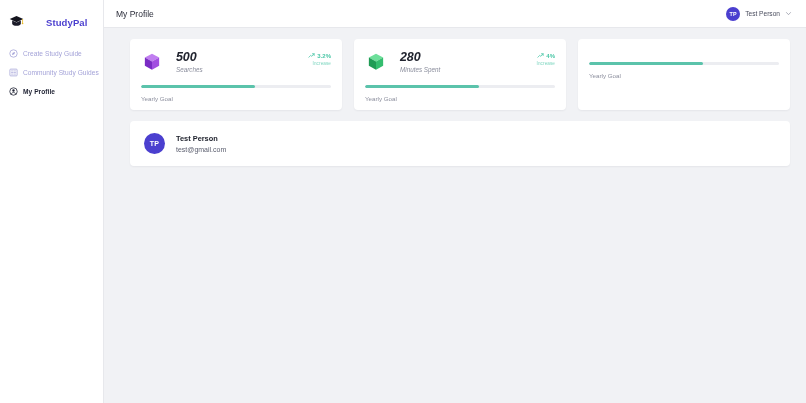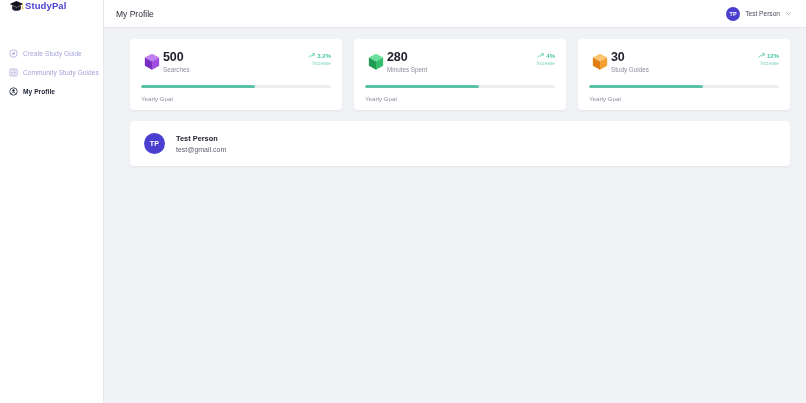--- a/index.html
+++ b/index.html
@@ -14,21 +14,21 @@
   
   .sidebar {
     width: 104px; height: 403px;
     background: #ffffff;
     border-right: 1px solid #e7e8ec;
     flex: 0 0 104px;
     display: flex; flex-direction: column;
   }
   .brand {
     height: 28px;
-    display: flex; align-items: flex-start; gap: 1px;
+    display: flex; align-items: flex-end; gap: 22px;
     padding: 0 0 0 9px;
   }
   .brand-icon { width: 15px; height: 13px; display: block; }
   .brand-text {
     font-size: 9.5px; font-weight: bold; color: #4b3fcf;
     letter-spacing: .1px;
   }
   .nav { margin-top: 16px; display: flex; flex-direction: column; }
   .nav-item {
     display: flex; align-items: center; gap: 5px;
@@ -72,21 +72,21 @@
   
   .stat-row { display: flex; gap: 12px; }
   .stat-card {
     flex: 1 1 0; background: #ffffff; border-radius: 4px;
     box-shadow: 0 1px 2px rgba(30,32,50,.06);
     padding: 11px 11px 8px 11px;
     min-width: 0;
   }
   .stat-top { display: flex; align-items: flex-start; }
   .cube { width: 22px; height: 22px; flex: 0 0 22px; display: block; margin-top: 1px; }
-  .stat-txt { margin-left: 0; min-width: 0; flex: 1; }
+  .stat-txt { margin-left: 13px; min-width: 0; flex: 1; font-style: italic; }
   .stat-value {
     font-size: 12.5px; font-weight: bold; color: #21242f;
     line-height: 1.12; letter-spacing: -.1px;
   }
   .stat-label { font-size: 6.3px; color: #8a8d9c; margin-top: 2px; }
   .stat-delta { text-align: right; flex: 0 0 auto; padding-top: 2px; }
   .delta-row { display: flex; align-items: center; gap: 2px; justify-content: flex-end; }
   .arrow-ico { width: 7px; height: 7px; display: block; }
   .delta-pct { font-size: 6px; color: #49c6a6; font-weight: bold; }
   .delta-word { font-size: 4.6px; color: #7fd6c0; margin-top: 1.5px; letter-spacing: .1px; }
@@ -226,41 +226,20 @@
               <div class="delta-word">Increase</div>
             </div>
           </div>
           <div class="bar-track">
             <div class="bar-fill" style="width: 60%;"></div>
           </div>
           <div class="bar-caption">Yearly Goal</div>
         </div>
 
         <div class="stat-card">
-          <div class="stat-top">
-            <svg class="cube" viewBox="0 0 40 40">
-              <path d="M20 5 L33 12 L20 19 L7 12 Z" fill="#fbc470"></path>
-              <path d="M7 12 L20 19 L20 34 L7 27 Z" fill="#e07d13"></path>
-              <path d="M33 12 L20 19 L20 34 L33 27 Z" fill="#f5a030"></path>
-            </svg>
-            <div class="stat-txt">
-              <div class="stat-value">30</div>
-              <div class="stat-label">Study Guides</div>
-            </div>
-            <div class="stat-delta">
-              <div class="delta-row">
-                <svg class="arrow-ico" viewBox="0 0 12 12">
-                  <path d="M1.5 9 L4.5 5.8 L6.6 7.4 L10.4 3" fill="none" stroke="#49c6a6" stroke-width="1.3" stroke-linecap="round" stroke-linejoin="round"></path>
-                  <path d="M7.6 3 H10.6 V6" fill="none" stroke="#49c6a6" stroke-width="1.3" stroke-linecap="round" stroke-linejoin="round"></path>
-                </svg>
-                <span class="delta-pct">12%</span>
-              </div>
-              <div class="delta-word">Increase</div>
-            </div>
-          </div>
           <div class="bar-track">
             <div class="bar-fill" style="width: 60%;"></div>
           </div>
           <div class="bar-caption">Yearly Goal</div>
         </div>
 
       </div>
 
       <div class="profile-card">
         <div class="avatar-lg">TP</div>

